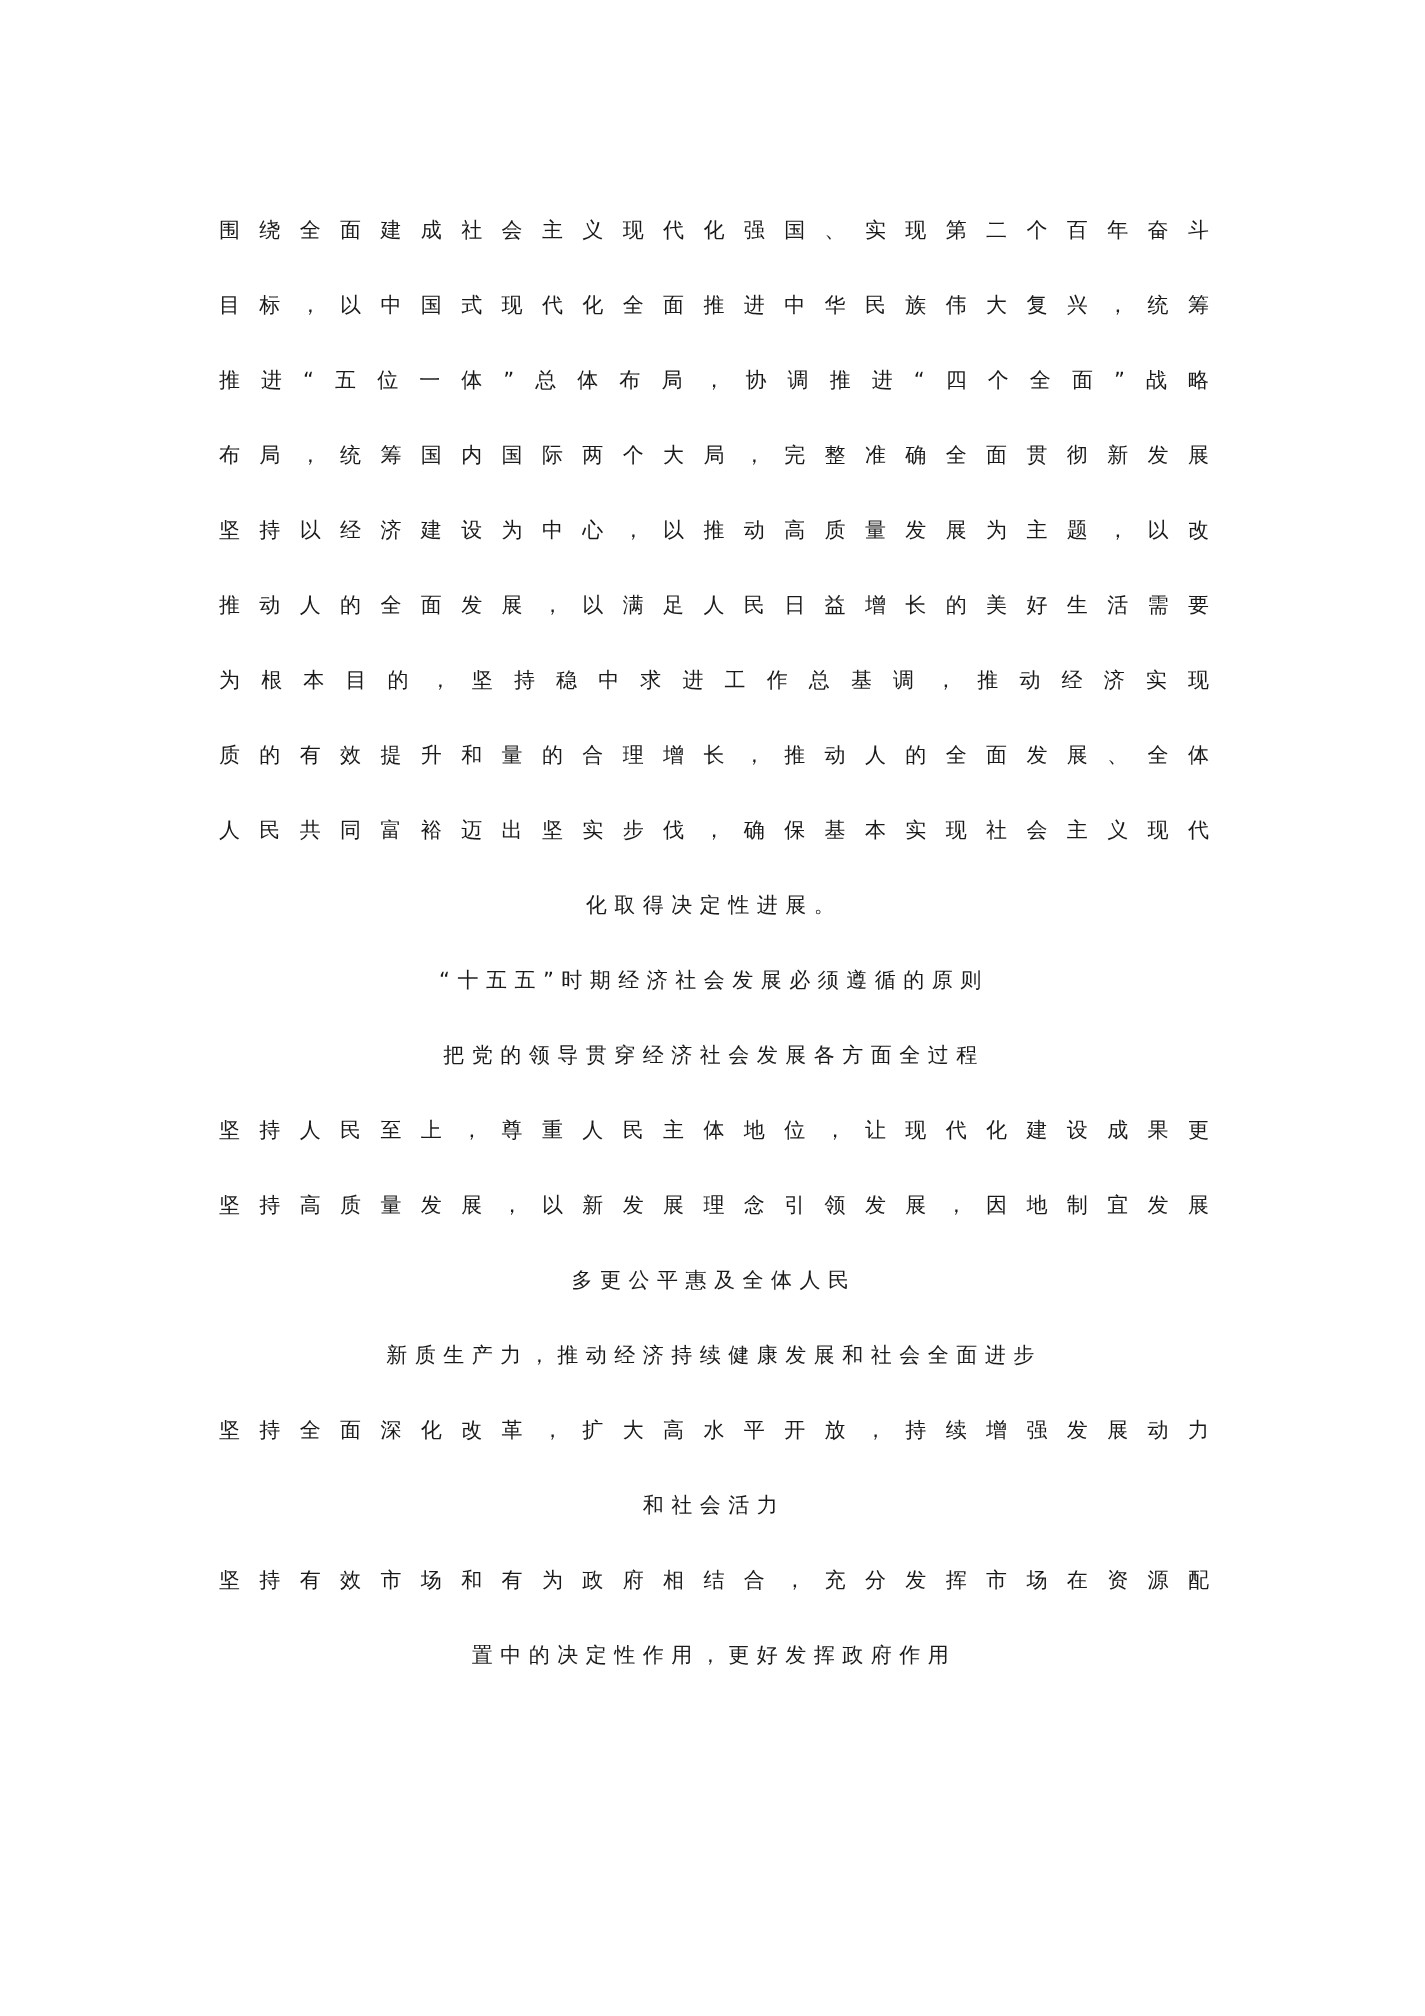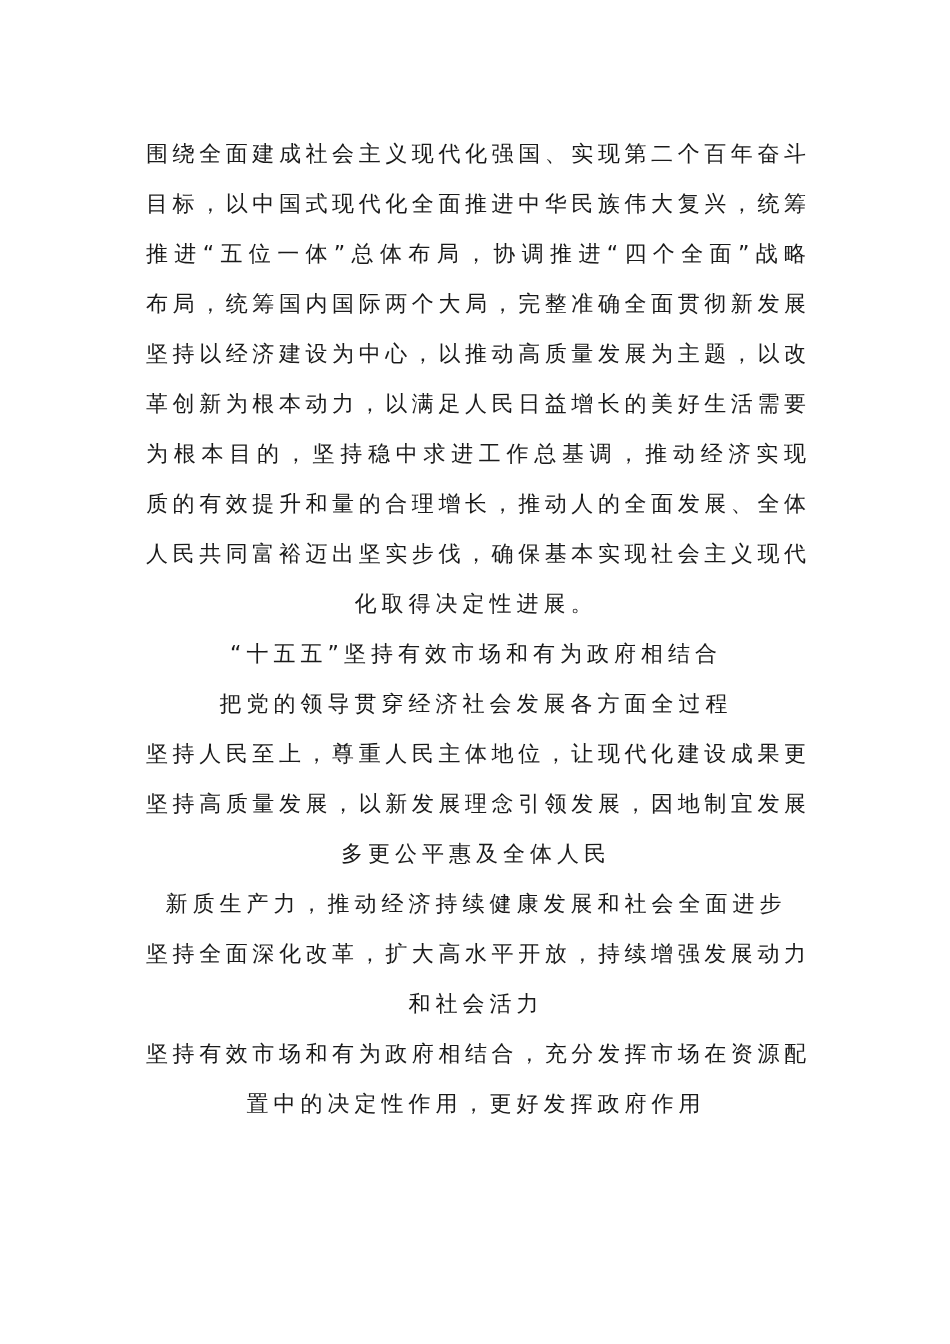--- a/index.html
+++ b/index.html
@@ -25,21 +25,21 @@
       position: absolute;
       left: 146px;
       top: 131px;
       width: 660px;
     }
     .line {
       display: block;
       height: 50px;
       line-height: 46px;
       font-family: "DejaVu Sans", "Liberation Sans", sans-serif;
-      font-size: 22px;
+      font-size: 14px;
       color: #1a1a1a;
       white-space: nowrap;
       letter-spacing: 5px;
       font-weight: normal;
     }
     .line.full {
       text-align: justify;
       text-align-last: justify;
       width: 660px;
       letter-spacing: 0;
@@ -51,26 +51,26 @@
 </head>
 <body>
 
 <div class="page">
   <div class="text-block">
     <span class="line full">围绕全面建成社会主义现代化强国、实现第二个百年奋斗</span>
     <span class="line full">目标，以中国式现代化全面推进中华民族伟大复兴，统筹</span>
     <span class="line full">推进“五位一体”总体布局，协调推进“四个全面”战略</span>
     <span class="line full">布局，统筹国内国际两个大局，完整准确全面贯彻新发展</span>
     <span class="line full">坚持以经济建设为中心，以推动高质量发展为主题，以改</span>
-    <span class="line full">革创新为根本动力，以满足人民日益增长的美好生活需要</span>
+    <span class="line full">推动人的全面发展，以满足人民日益增长的美好生活需要</span>
     <span class="line full">为根本目的，坚持稳中求进工作总基调，推动经济实现</span>
     <span class="line full">质的有效提升和量的合理增长，推动人的全面发展、全体</span>
     <span class="line full">人民共同富裕迈出坚实步伐，确保基本实现社会主义现代</span>
     <span class="line short">化取得决定性进展。</span>
-    <span class="line short">“十五五”坚持有效市场和有为政府相结合</span>
+    <span class="line short">“十五五”时期经济社会发展必须遵循的原则</span>
     <span class="line short">把党的领导贯穿经济社会发展各方面全过程</span>
     <span class="line full">坚持人民至上，尊重人民主体地位，让现代化建设成果更</span>
     <span class="line full">坚持高质量发展，以新发展理念引领发展，因地制宜发展</span>
     <span class="line short">多更公平惠及全体人民</span>
     <span class="line short">新质生产力，推动经济持续健康发展和社会全面进步</span>
     <span class="line full">坚持全面深化改革，扩大高水平开放，持续增强发展动力</span>
     <span class="line short">和社会活力</span>
     <span class="line full">坚持有效市场和有为政府相结合，充分发挥市场在资源配</span>
     <span class="line short">置中的决定性作用，更好发挥政府作用</span>
   </div>

